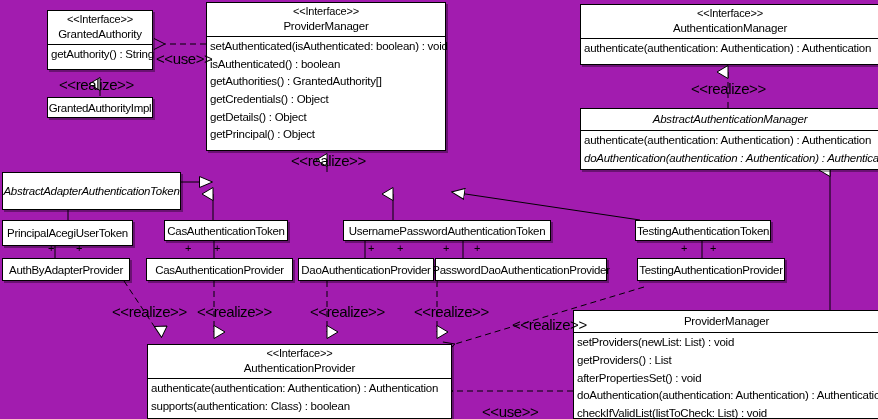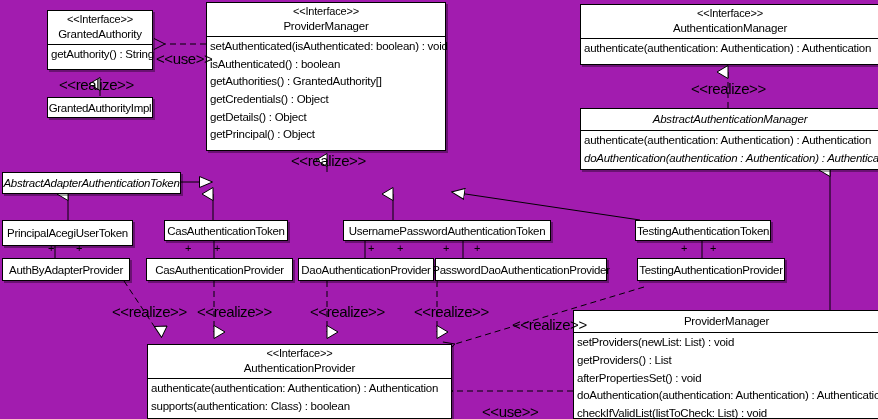--- a/index.html
+++ b/index.html
@@ -249,21 +249,21 @@
     <div class="uml-header compact">
       <span class="cname">AbstractAuthenticationManager</span>
     </div>
     <div class="uml-sep"></div>
     <div class="uml-ops">
       <div class="op">authenticate(authentication: Authentication) : Authentication</div>
       <div class="op italic">doAuthentication(authentication : Authentication) : Authentication</div>
     </div>
   </div>
 
-  <div class="uml-box" style="left:2px; top:172px; width:179px; height:22px;">
+  <div class="uml-box" style="left:2px; top:172px; width:179px; height:38px;">
     <div class="box-title-only italic">AbstractAdapterAuthenticationToken</div>
   </div>
 
 
   <div class="uml-box" style="left:2px; top:220px; width:131px; height:26px;">
     <div class="box-title-only">PrincipalAcegiUserToken</div>
   </div>
 
   <div class="uml-box" style="left:164px; top:220px; width:124px; height:21px;">
     <div class="box-title-only">CasAuthenticationToken</div>

